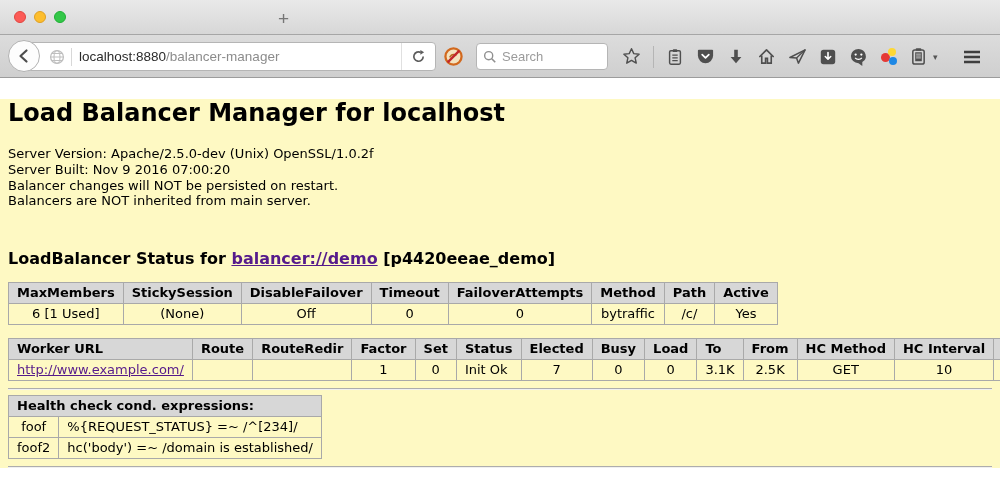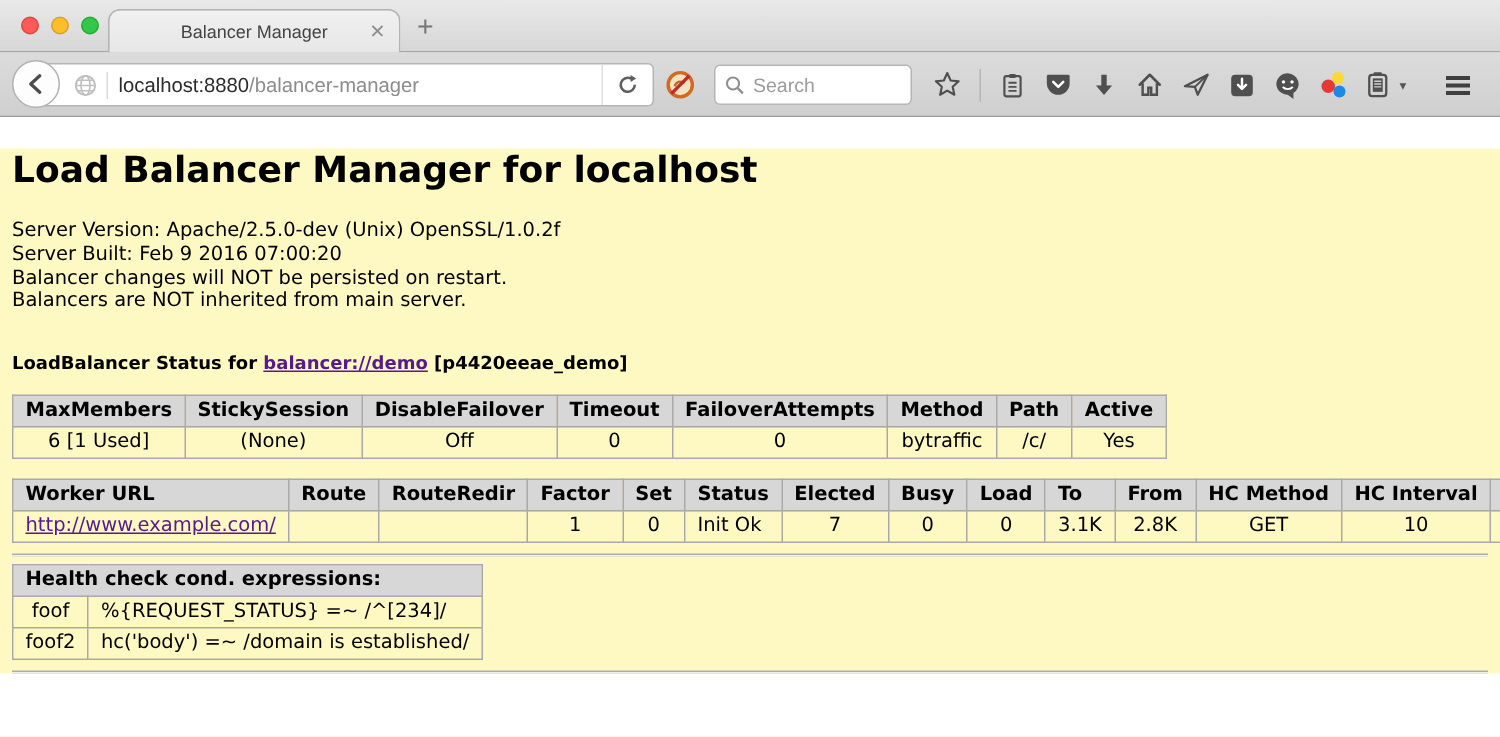--- a/index.html
+++ b/index.html
@@ -46,21 +46,21 @@
   .dots { position:relative; width:18px; height:18px; }
   .dots i { position:absolute; border-radius:50%; }
   .dots .d1 { width:9px; height:9px; background:#e53935; left:1px; top:5px; }
   .dots .d2 { width:8px; height:8px; background:#fdd835; left:8px; top:0; }
   .dots .d3 { width:8px; height:8px; background:#1e88e5; left:9px; top:9px; }
 
   
   .content { background:#fef9c3; padding:0 8px; font-family:"DejaVu Sans", sans-serif; color:#000; }
   h1 { font-size:24px; font-weight:bold; margin:21px 0 19px; font-family:"DejaVu Sans", sans-serif; }
   .info div { font-size:13px; line-height:15.8px; }
-  h3 { font-size:12px; font-weight:bold; margin:26px 0 14px; }
+  h3 { font-size:16px; font-weight:bold; margin:40px 0 14px; }
   h3 a { color:#551a8b; }
   table.apache { border-collapse:collapse; font-size:13px; margin-bottom:0; }
   .apache th, .apache td { border:1px solid #a9a9a9; padding:2px 8px; white-space:nowrap; line-height:16px; }
   .apache th { background:#d7d7d7; font-weight:bold; text-align:left; }
   .apache td { text-align:center; }
   .apache td.left { text-align:left; }
   .apache a { color:#551a8b; }
   table.apache { border:1px solid #7a7a7a; }
   .tbl-worker { margin-top:13px; }
   hr.rule { border:none; height:2px; background:#adadad; border-bottom:1px solid #f0f0f0; margin:7px 0 5px; }
@@ -70,24 +70,20 @@
 <body>
 
 <div class="window">
 
   <div class="tabstrip">
     <div class="traffic">
       <span class="light red"></span>
       <span class="light yellow"></span>
       <span class="light green"></span>
     </div>
-    <div class="tab">
-      <span>Balancer Manager</span>
-      <span class="tab-close">✕</span>
-    </div>
     <div class="newtab">+</div>
   </div>
 
   <div class="toolbar">
     <div class="backbtn">
       <svg width="16" height="16" viewBox="0 0 16 16">
           <path d="M10.5 2.5 L4.5 8 L10.5 13.5" stroke="#4d4d4d" stroke-width="2.2" fill="none" stroke-linecap="round" stroke-linejoin="round"></path>
         </svg>
     </div>
     <div class="urlbar">
@@ -191,21 +187,21 @@
         </span>
 
     </div>
   </div>
 
   <div class="content">
     <h1>Load Balancer Manager for localhost</h1>
 
     <div class="info">
       <div>Server Version: Apache/2.5.0-dev (Unix) OpenSSL/1.0.2f</div>
-      <div>Server Built: Feb 9 2016 07:00:20</div>
+      <div>Server Built: Nov 9 2016 07:00:20</div>
       <div>Balancer changes will NOT be persisted on restart.</div>
       <div>Balancers are NOT inherited from main server.</div>
     </div>
 
     <h3><span>LoadBalancer Status for </span><a href="#">balancer://demo</a><span> [p4420eeae_demo]</span></h3>
 
     <table class="apache tbl-balancer">
       <tbody>
           <tr>
         <th>MaxMembers</th>
@@ -253,21 +249,21 @@
         <td class="left"><a href="#">http://www.example.com/</a></td>
         <td></td>
         <td></td>
         <td>1</td>
         <td>0</td>
         <td class="left">Init Ok</td>
         <td>7</td>
         <td>0</td>
         <td>0</td>
         <td>3.1K</td>
-        <td>2.8K</td>
+        <td>2.5K</td>
         <td>GET</td>
         <td>10</td>
         <td class="left">1 (0)</td>
 
       </tr>
     </tbody>
       </table>
 
     <hr class="rule">
 

